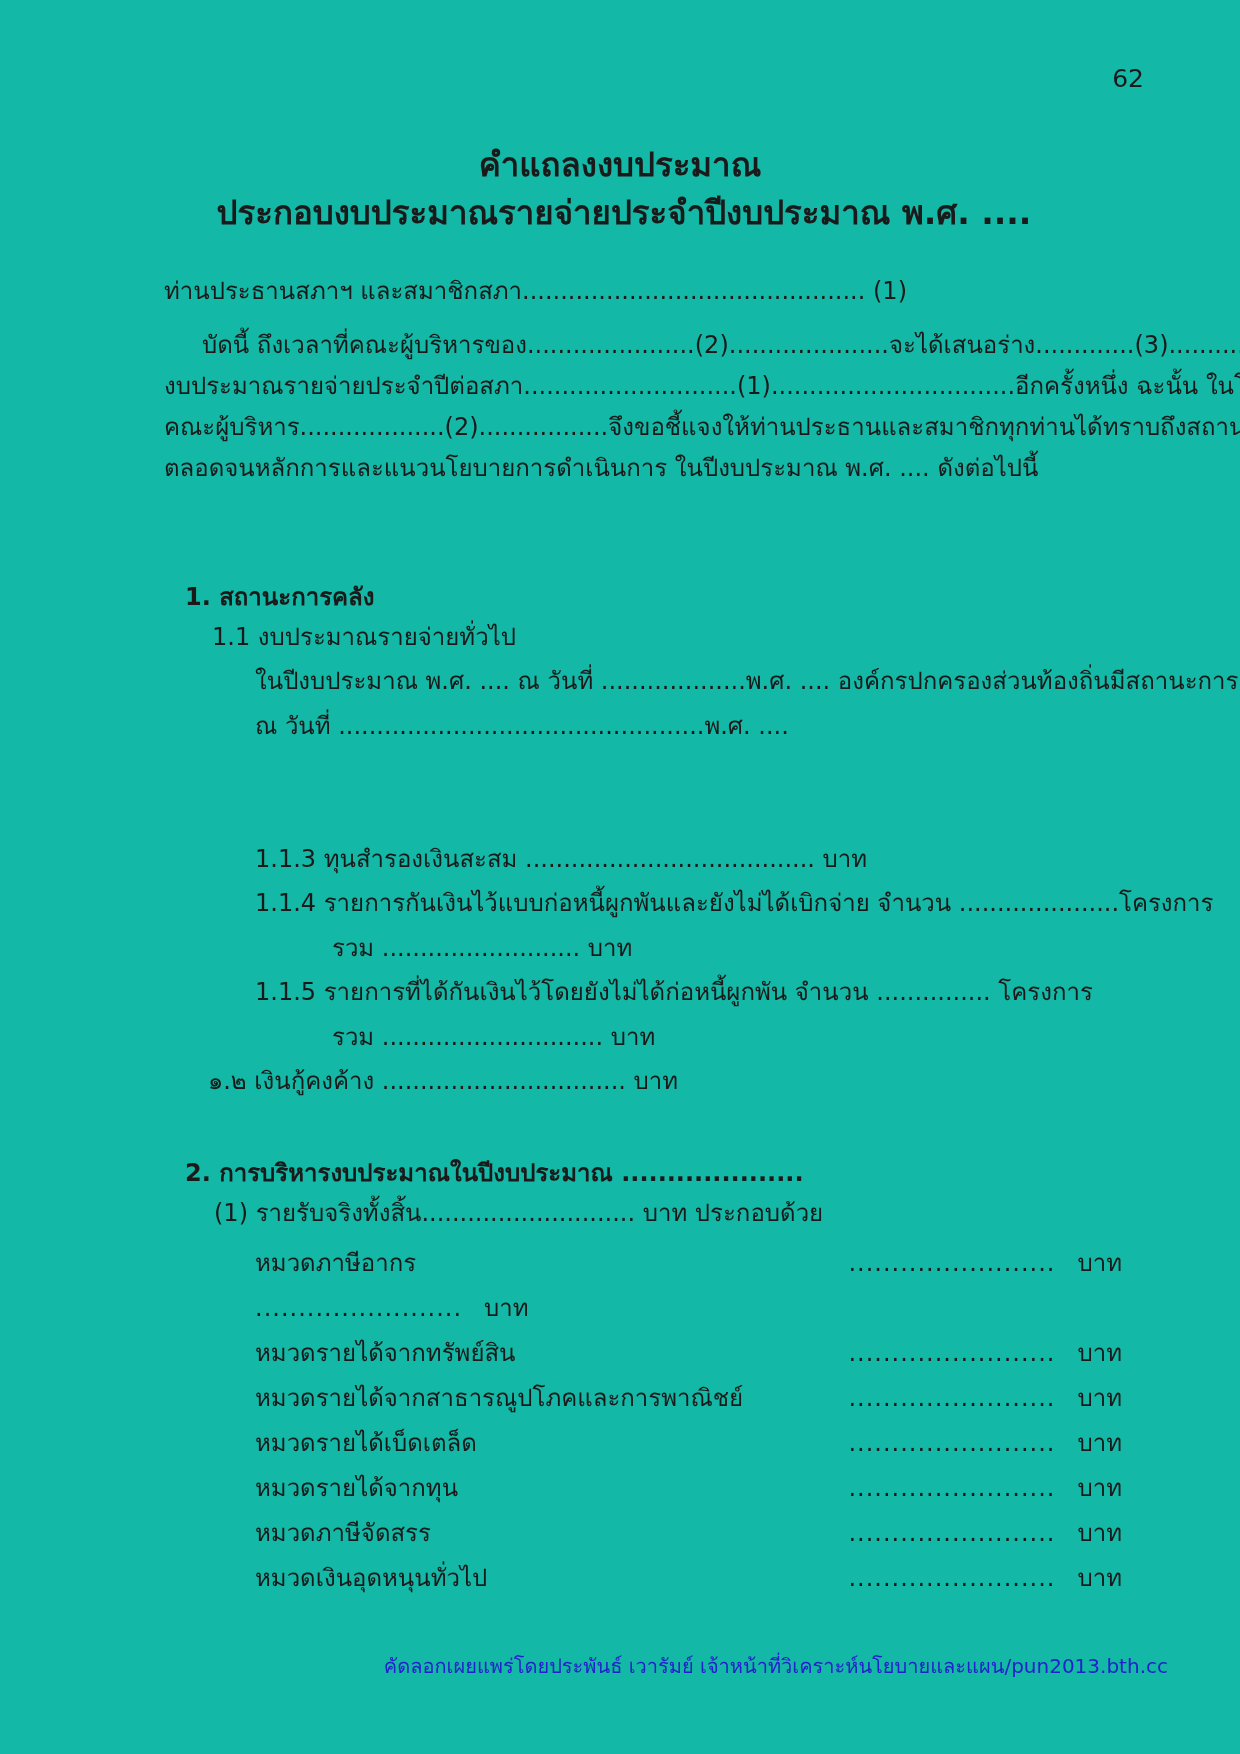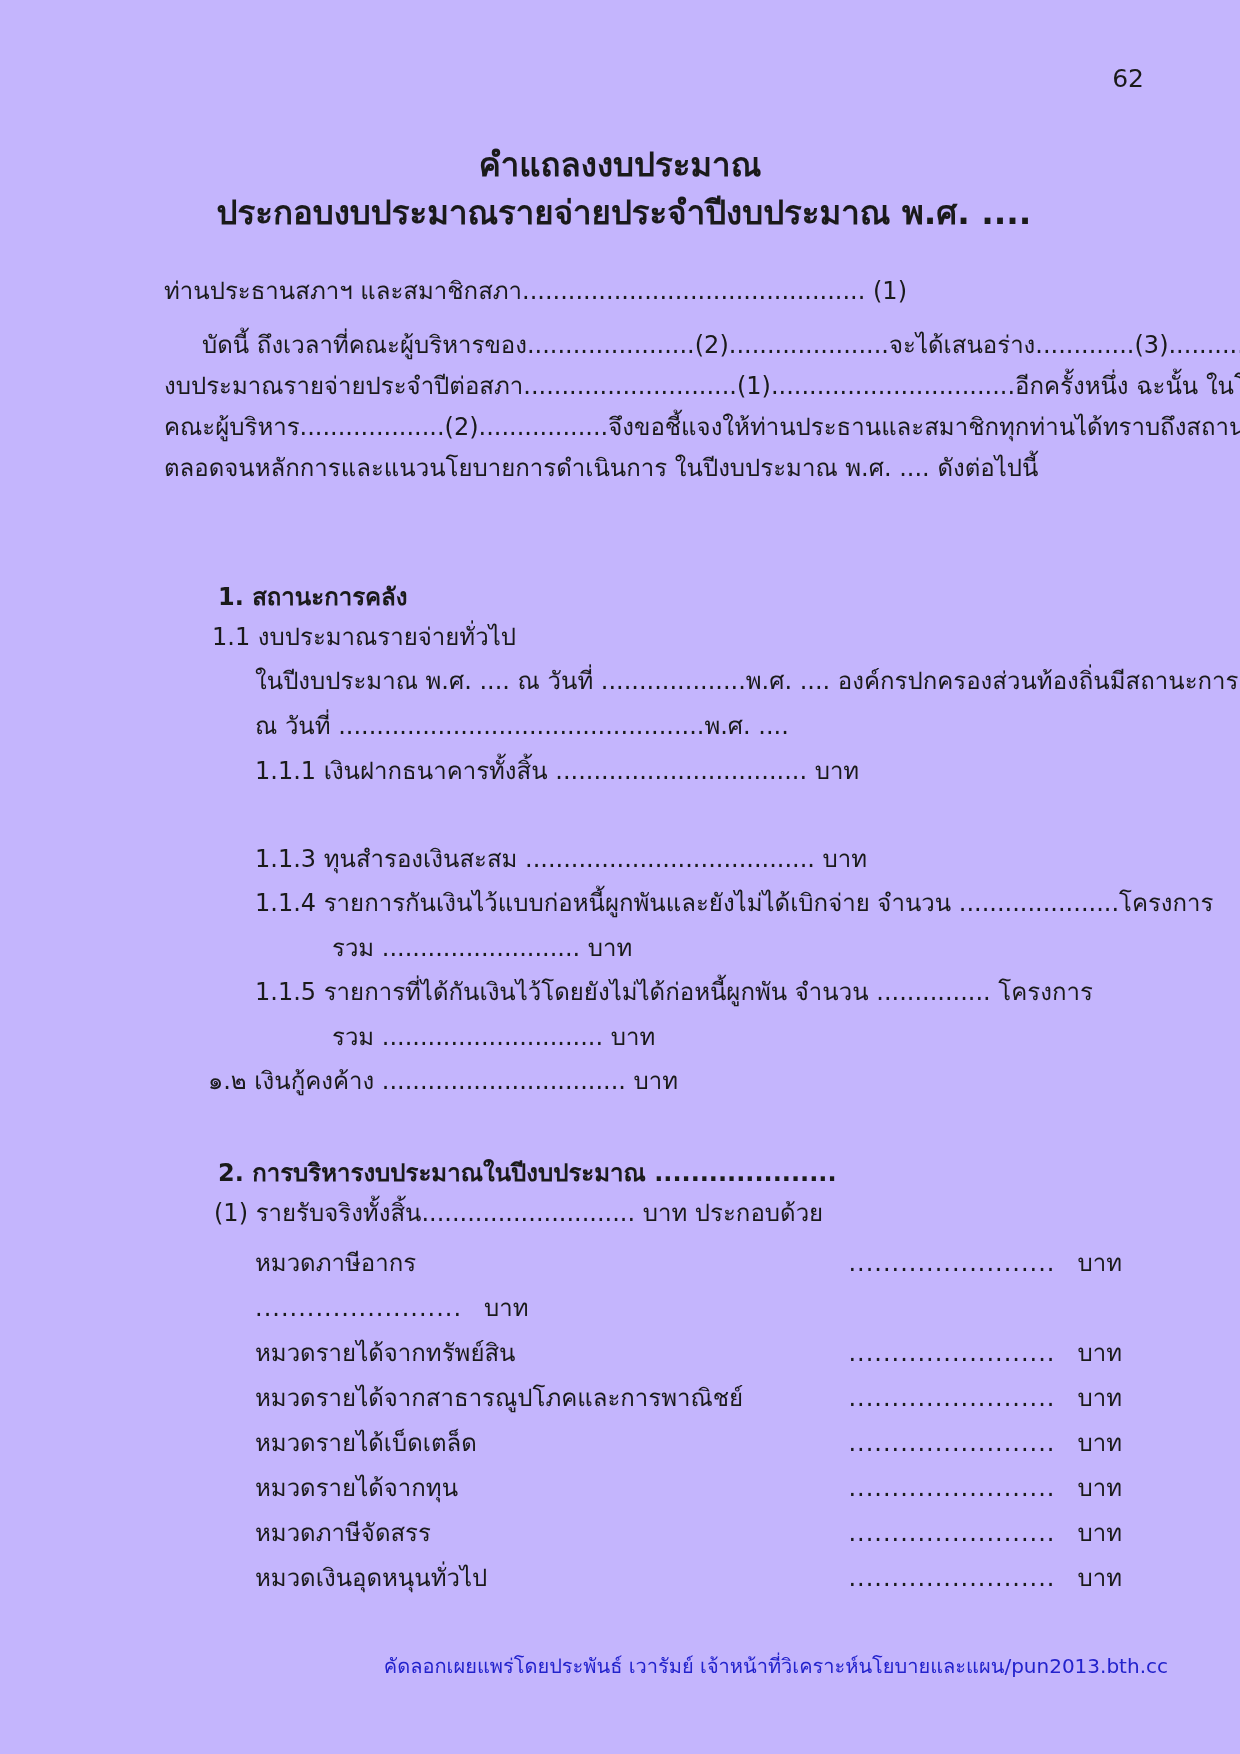--- a/index.html
+++ b/index.html
@@ -1,29 +1,29 @@
 <!DOCTYPE html>
 <html><head>
 <meta charset="utf-8">
 <style>
   html,body{margin:0;padding:0;background:#e8e8e8;}
   .page{
     position:relative;
     width:1240px;
     height:1754px;
     margin:0 auto;
-    background:#c4b5fd;
+    background:#14b8a6;
     font-family:"DejaVu Sans","Liberation Sans",sans-serif;
     color:#1a1a1a;
     overflow:hidden;
   }
   .abs{position:absolute;white-space:nowrap;}
   .body-text{font-size:24px;line-height:1.25;}
   .title{font-size:33px;font-weight:bold;width:100%;text-align:center;}
-  .section-heading{font-size:24px;font-weight:bold;margin-left:33px;}
+  .section-heading{font-size:24px;font-weight:bold;}
   .pagenum{font-size:25px;}
   .row{
     position:absolute;
     left:255px;
     width:867px;
     display:flex;
     justify-content:space-between;
     align-items:baseline;
     font-size:24px;
   }
@@ -51,21 +51,20 @@
 
   <div class="abs body-text" style="top:330px;left:202px;">บัดนี้ ถึงเวลาที่คณะผู้บริหารของ......................(2).....................จะได้เสนอร่าง.............(3)............</div>
   <div class="abs body-text" style="top:371px;left:164px;">งบประมาณรายจ่ายประจำปีต่อสภา............................(1)................................อีกครั้งหนึ่ง ฉะนั้น ในโอกาสนี้</div>
   <div class="abs body-text" style="top:412px;left:164px;">คณะผู้บริหาร...................(2).................จึงขอชี้แจงให้ท่านประธานและสมาชิกทุกท่านได้ทราบถึงสถานะการคลัง</div>
   <div class="abs body-text" style="top:453px;left:164px;">ตลอดจนหลักการและแนวนโยบายการดำเนินการ ในปีงบประมาณ พ.ศ. .... ดังต่อไปนี้</div>
 
   <div class="abs section-heading" style="top:577px;left:185px;">1. สถานะการคลัง</div>
   <div class="abs body-text" style="top:622px;left:212px;">1.1 งบประมาณรายจ่ายทั่วไป</div>
   <div class="abs body-text" style="top:666px;left:255px;">ในปีงบประมาณ พ.ศ. .... ณ วันที่ ...................พ.ศ. .... องค์กรปกครองส่วนท้องถิ่นมีสถานะการเงินดังนี้</div>
   <div class="abs body-text" style="top:711px;left:255px;">ณ วันที่ ................................................พ.ศ. ....</div>
-  <div class="abs body-text" style="top:756px;left:255px;">1.1.1 เงินฝากธนาคารทั้งสิ้น .................................  บาท</div>
   <div class="abs body-text" style="top:844px;left:255px;">1.1.3 ทุนสำรองเงินสะสม ...................................... บาท</div>
   <div class="abs body-text" style="top:888px;left:255px;">1.1.4 รายการกันเงินไว้แบบก่อหนี้ผูกพันและยังไม่ได้เบิกจ่าย จำนวน .....................โครงการ</div>
   <div class="abs body-text" style="top:933px;left:332px;">รวม ..........................  บาท</div>
   <div class="abs body-text" style="top:977px;left:255px;">1.1.5 รายการที่ได้กันเงินไว้โดยยังไม่ได้ก่อหนี้ผูกพัน  จำนวน ............... โครงการ</div>
   <div class="abs body-text" style="top:1022px;left:332px;">รวม .............................  บาท</div>
   <div class="abs body-text" style="top:1066px;left:208px;">๑.๒ เงินกู้คงค้าง ................................ บาท</div>
 
   <div class="abs section-heading" style="top:1153px;left:185px;">2. การบริหารงบประมาณในปีงบประมาณ ....................</div>
   <div class="abs body-text" style="top:1198px;left:214px;">(1) รายรับจริงทั้งสิ้น............................ บาท  ประกอบด้วย</div>
 

